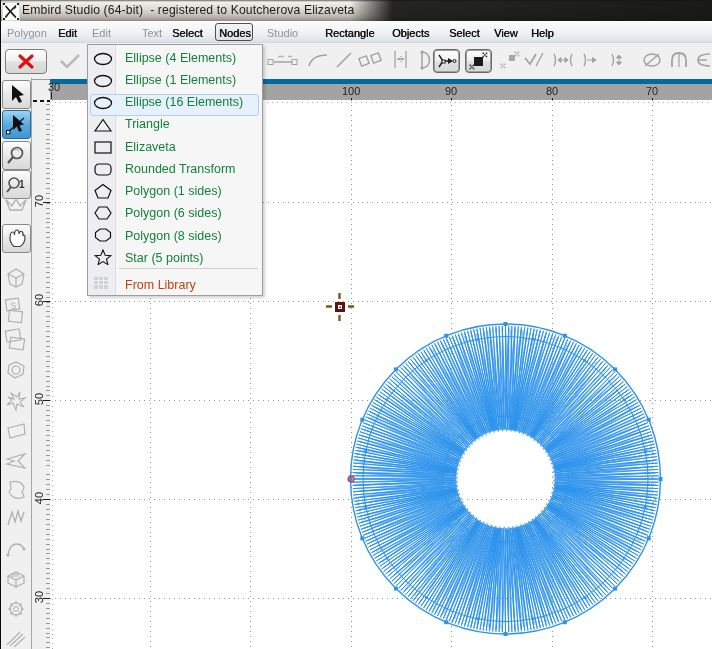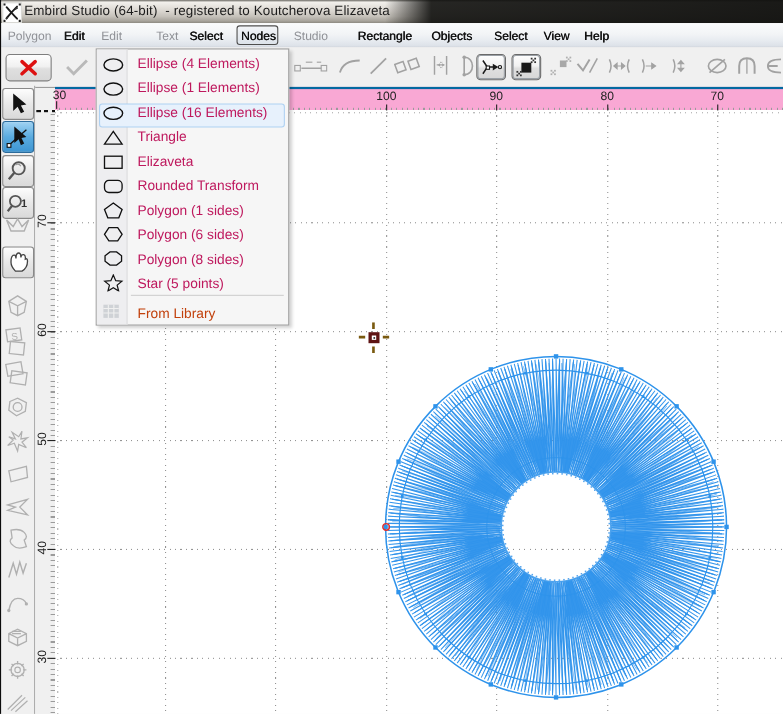--- a/index.html
+++ b/index.html
@@ -21,40 +21,40 @@
 #toolbar{left:0;top:43px;width:712px;height:35px;background:#f0f0f0}
 .tbtn{border:1px solid #7e7e7e;border-radius:4px;background:linear-gradient(180deg,#fefefe 0,#f1f1f1 45%,#dfdfdf 55%,#d7d7d7 100%)}
 #btnX{left:5px;top:6px;width:40px;height:23px}
 #btnA{left:433px;top:6px;width:25px;height:22px;border-color:#6a6a6a;box-shadow:inset 0 0 0 1px #9aa0a6}
 #btnB{left:465px;top:6px;width:25px;height:22px;border-color:#6a6a6a;box-shadow:inset 0 0 0 1px #9aa0a6}
 
 #lbar{left:0;top:78px;width:31px;height:571px;background:#f0f0f0;border-right:1px solid #a6a6a6}
 .sbtn{position:absolute;left:2px;width:27px;height:27px;border:1px solid #898989;border-radius:3px;background:linear-gradient(180deg,#fdfdfd,#e8e8e8 50%,#d9d9d9)}
 .sbtn.act{background:linear-gradient(180deg,#9fd2f2,#5aabdf 50%,#3e96d2);border-color:#2a6b9c}
 
-#truler{left:50px;top:79px;width:662px;height:21px;background:#f9a8d4;border-top:2px solid #0369a1;border-bottom:1px solid #a0a0a0}
+#truler{left:50px;top:79px;width:662px;height:21px;background:#a3a3a3;border-top:5px solid #0369a1;border-bottom:1px solid #a0a0a0}
 #trticks{left:0;bottom:0;width:662px;height:4px;background:repeating-linear-gradient(90deg,transparent 0 3.94px,#9b9b9b 3.94px 4.94px)}
 .tnum{position:absolute;top:1px;font-size:11px;color:#222}
 .tlt{position:absolute;bottom:0;width:1px;height:7px;background:#222}
 #lruler{left:32px;top:100px;width:18px;height:549px;background:#f0f0f0;border-right:1px solid #a0a0a0}
 #lrticks{right:0;top:0;height:549px;width:4px;background:repeating-linear-gradient(180deg,transparent 0 3.94px,#9b9b9b 3.94px 4.94px)}
 .lnum{position:absolute;left:1px;font-size:11px;color:#222;transform:rotate(-90deg);transform-origin:center}
 .llt{position:absolute;right:0;height:1px;width:7px;background:#222}
 #corner{left:32px;top:79px;width:18px;height:21px;background:#f0f0f0;border-top:1px solid #9c9c9c}
 #cornerdash{left:33px;top:100px;width:17px;height:2px;background:repeating-linear-gradient(90deg,#111 0 4px,transparent 4px 7px)}
 
 #canvas{left:50px;top:100px;width:662px;height:549px;background:#fff}
 .vgrid{position:absolute;top:0;width:1px;height:549px;background:repeating-linear-gradient(180deg,#949494 0 1px,transparent 1px 4.96px)}
 .hgrid{position:absolute;left:0;height:1px;width:662px;background:repeating-linear-gradient(90deg,#949494 0 1px,transparent 1px 4.96px)}
 
 #mk{left:276px;top:193px;width:28px;height:28px}
 
 #dd{left:87px;top:44px;width:174px;height:250px;background:#f6f6f6;border:1px solid #9e9e9e;box-shadow:2px 2px 3px rgba(0,0,0,0.18);z-index:50}
 #ddgut{left:0;top:0;width:27px;height:250px;background:#eeeef0;border-right:1px solid #dcdcde}
-.mi{position:absolute;left:37px;font-size:12.5px;line-height:15px;color:#be185d;white-space:nowrap}
+.mi{position:absolute;left:37px;font-size:12.5px;line-height:15px;color:#15803d;white-space:nowrap}
 .mico{position:absolute;left:5px}
 #hl{left:2px;top:49px;width:167px;height:20px;background:#e7f1fc;border:1px solid #aed1f2;border-radius:3px}
 #ddsep{left:31px;top:223px;width:139px;height:1px;background:#d0d0d0}
 </style></head>
 <body>
 <div class="abs" style="left:0;top:0;width:1px;height:649px;background:#0c0c0c;z-index:99"></div>
 
 <div id="title" class="abs">
   <div id="ticon" class="abs"><svg width="16" height="17" viewBox="0 0 16 17">
         <path d="M3 3.5 C6 7,8 9,12.5 14 M12.5 3 C9 6.5,6.5 9,3 13.5" stroke="#1a1a1a" stroke-width="1.7" fill="none" stroke-linecap="round"></path>

